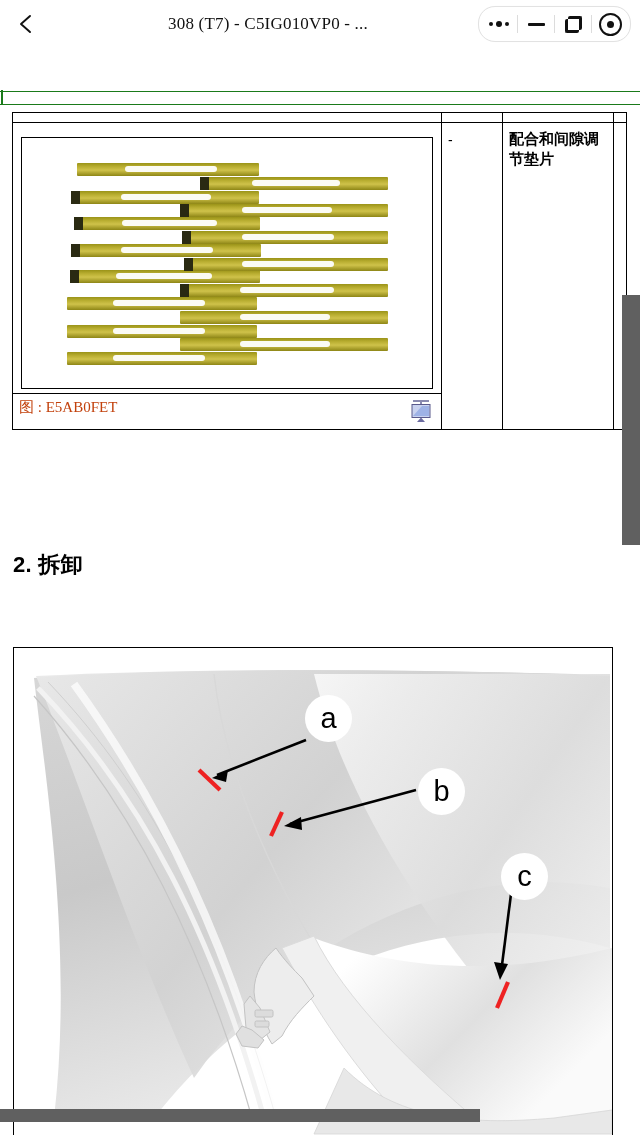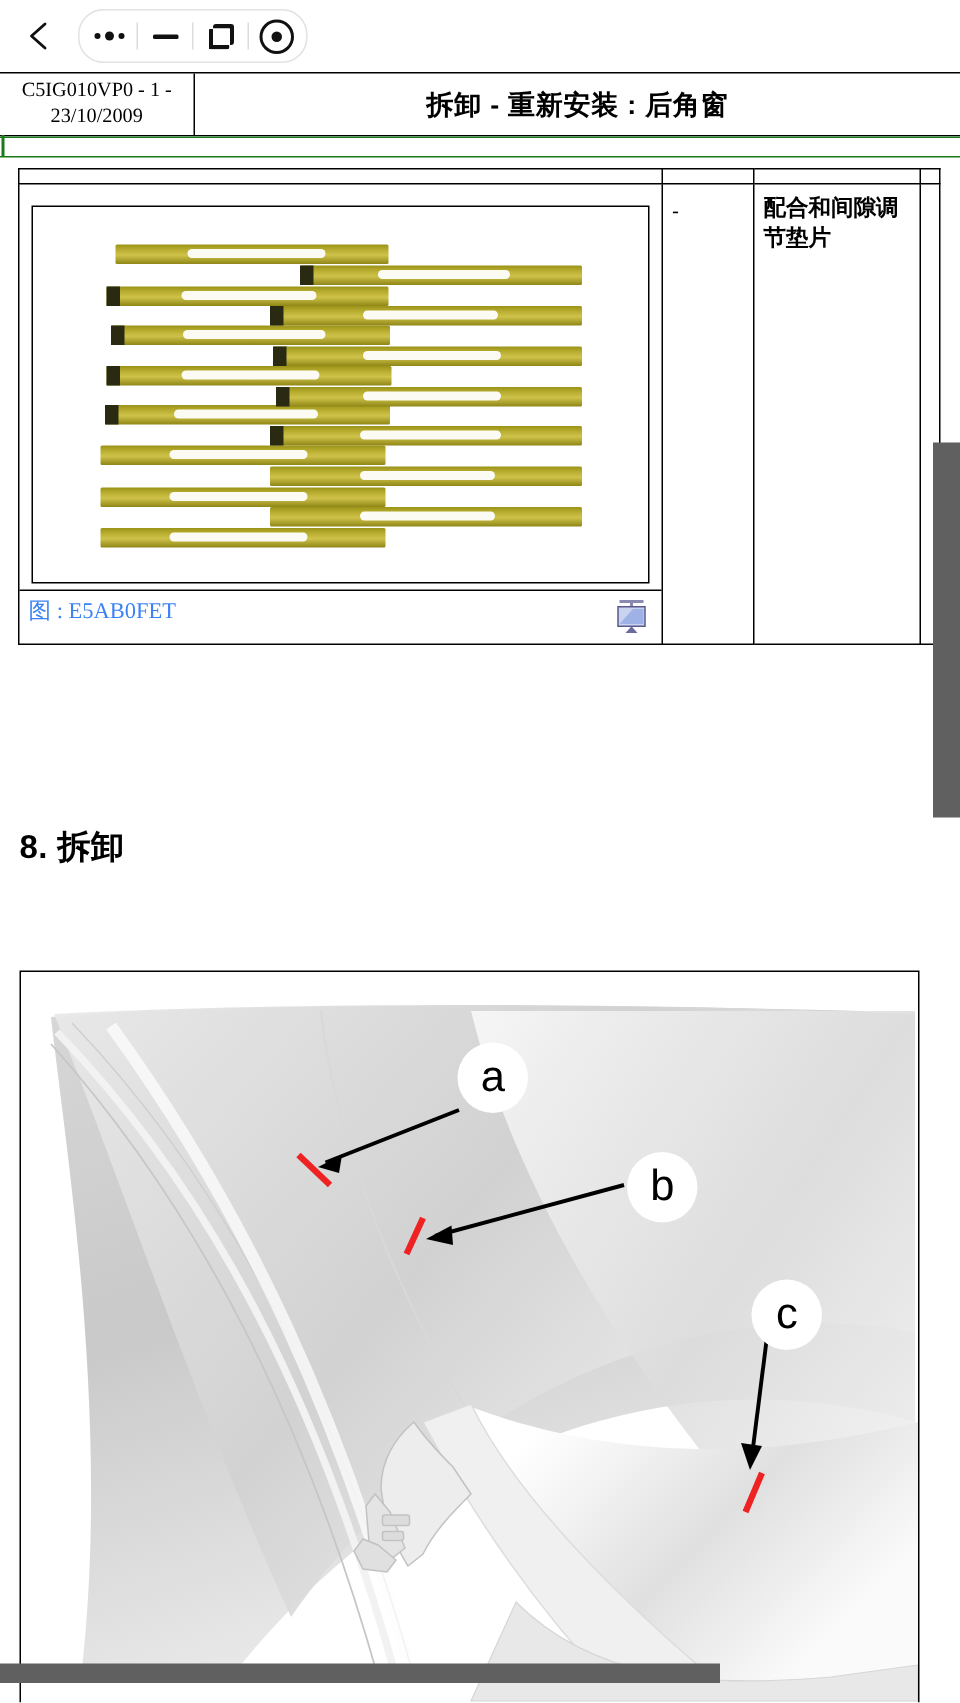--- a/index.html
+++ b/index.html
@@ -131,21 +131,21 @@
   .shim .tip{
     position:absolute;top:0;height:13px;width:9px;background:#2a2a12;
   }
 
   .figcap{
     border-top:1.3px solid #000;
     height:35px;position:relative;
   }
   .figcap .txt{
     font-family:"Liberation Serif", serif;
-    font-size:15px;color:#3b82f6;padding:4px 0 0 6px;
+    font-size:15px;color:#c2410c;padding:4px 0 0 6px;
   }
   .projicon{
     position:absolute;right:8px;top:3px;width:24px;height:26px;
   }
 
   
   .sec-h{
     position:absolute;left:13px;top:443px;
     font-size:22px;font-weight:bold;color:#000;letter-spacing:.3px;
   }
@@ -181,20 +181,21 @@
 <div class="titlebar">
 
   <div class="back-btn">
     <span>
       <svg width="22" height="22" viewBox="0 0 22 22">
         <path d="M15 3 L6 11 L15 19" fill="none" stroke="#111" stroke-width="1.9" stroke-linecap="round" stroke-linejoin="round"></path>
       </svg>
     </span>
   </div>
 
+  <div class="win-title">308 (T7) - C5IG010VP0 - ...</div>
 
   <div class="win-controls">
     <div class="wc-btn">
       <span class="dots">
           <i></i>
           <i></i>
           <i></i>
         </span>
     </div>
     <div class="wc-sep"></div>
@@ -209,27 +210,20 @@
     <div class="wc-btn">
       <span class="target">
           <i></i>
         </span>
     </div>
   </div>
 </div>
 
 <div class="doc">
 
-  <div class="dochead">
-    <div class="ref">
-      <div>C5IG010VP0 - 1 -</div>
-      <div>23/10/2009</div>
-    </div>
-    <div class="ttl">拆卸 - 重新安装 : 后角窗</div>
-  </div>
   <div class="greenbar"></div>
 
   <div class="page">
 
     <table class="tbl">
       <tbody>
           <tr class="row-top">
         <td class="c-img"></td>
         <td class="c-dash"></td>
         <td class="c-desc"></td>
@@ -316,21 +310,21 @@
         </td>
         <td class="c-desc">
           <div class="cell-pad" style="white-space:pre-line">配合和间隙调
 节垫片</div>
         </td>
         <td class="c-tail"></td>
       </tr>
     </tbody>
       </table>
 
-    <div class="sec-h">8. 拆卸</div>
+    <div class="sec-h">2. 拆卸</div>
 
     <div class="bigfig">
       <svg width="598" height="488" viewBox="0 0 598 488">
         <defs>
           <linearGradient id="gA" x1="0" y1="0" x2="0.4" y2="1">
             <stop offset="0" stop-color="#d7d7d7"></stop>
             <stop offset="0.45" stop-color="#c9c9c9"></stop>
             <stop offset="1" stop-color="#ededed"></stop>
           </linearGradient>
           <linearGradient id="gB" x1="0" y1="0" x2="1" y2="0.6">

